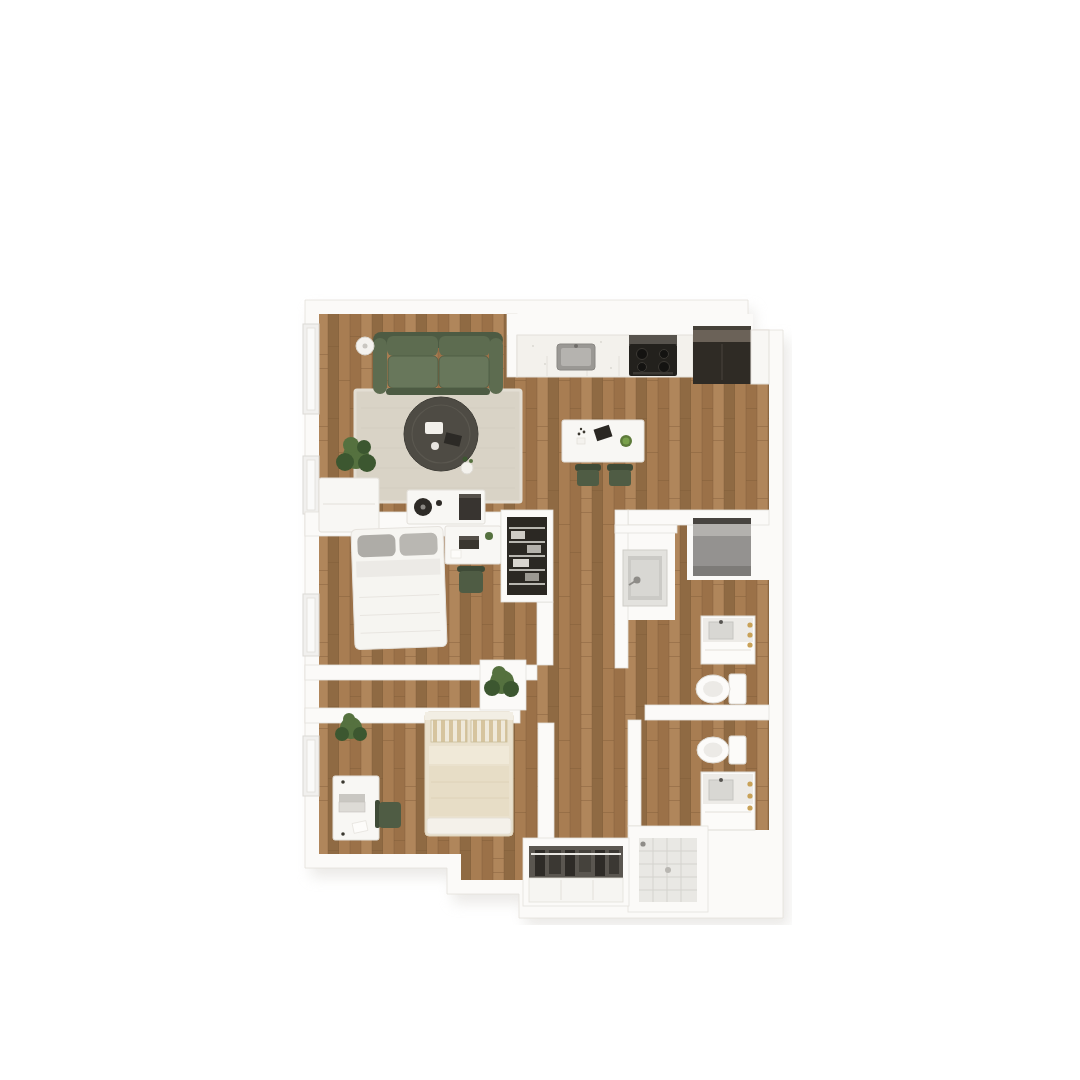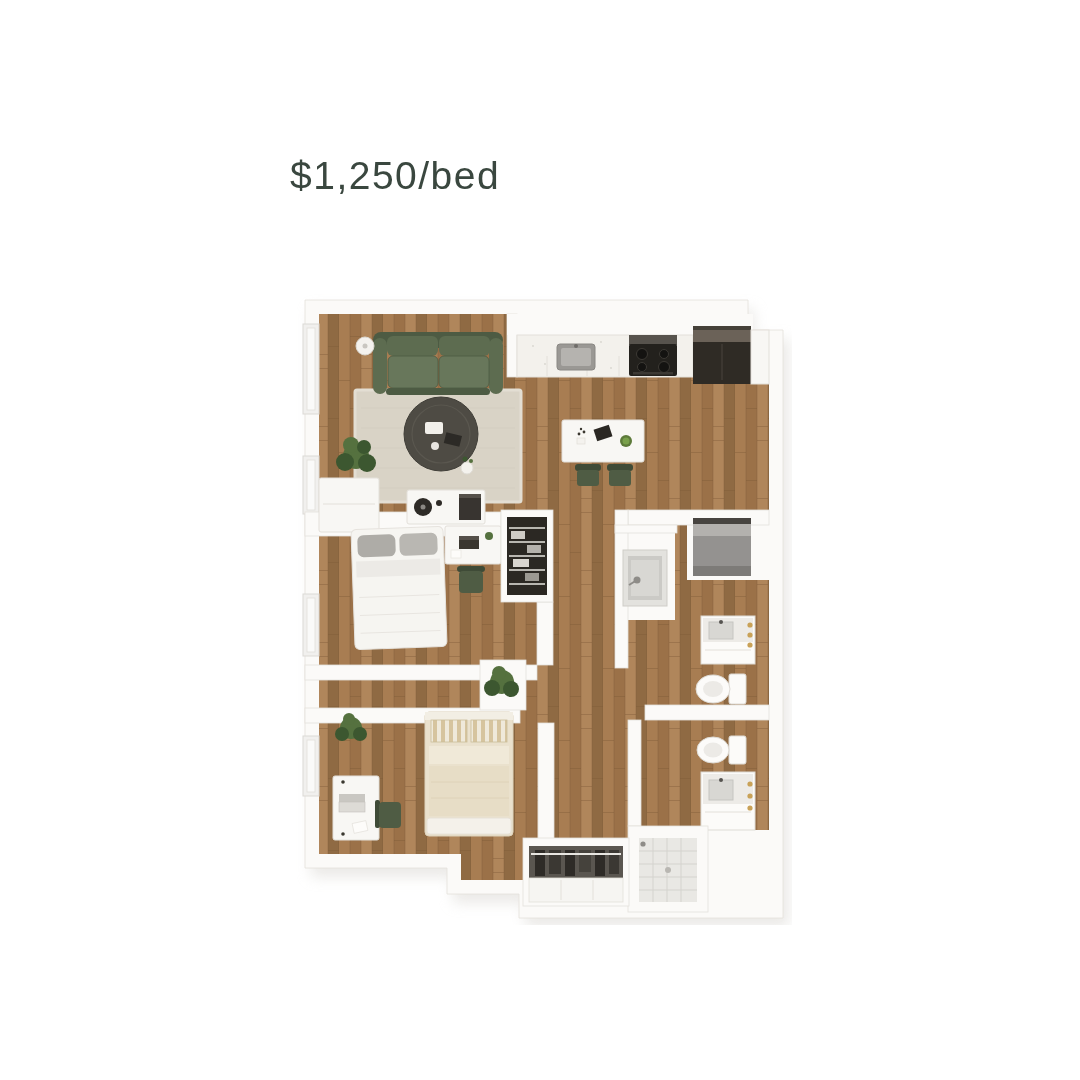--- a/index.html
+++ b/index.html
@@ -52,21 +52,20 @@
   .seam{stroke:#e3e0da;stroke-width:1;}
   .window{fill:#f1f0ee;stroke:#dcdad5;stroke-width:1;}
   .windowin{fill:#fafaf9;stroke:#e0deda;stroke-width:.8;}
 </style>
 </head>
 <body style="background: rgb(255, 255, 255);">
 
 <div class="page">
 
   <div class="price-block">
-    <div class="price">$1,250/bed</div>
   </div>
 
   <figure class="plan" aria-label="3D top-down rendering of a two-bedroom, two-bathroom apartment floor plan with an open living room, kitchen and dining area, hallway, reach-in closets, wardrobe, laundry nook, green sofa, round coffee table, two beds, two desks and two bathrooms">
   <svg viewBox="0 0 497 637" xmlns="http://www.w3.org/2000/svg">
     <defs>
       <pattern id="woodPat" width="44" height="72" patternUnits="userSpaceOnUse">
         <rect width="44" height="72" class="pw1"></rect>
         <rect x="11" width="11" height="72" class="pw2"></rect>
         <rect x="22" width="11" height="72" class="pw3"></rect>
         <rect x="33" width="11" height="72" class="pw4"></rect>

